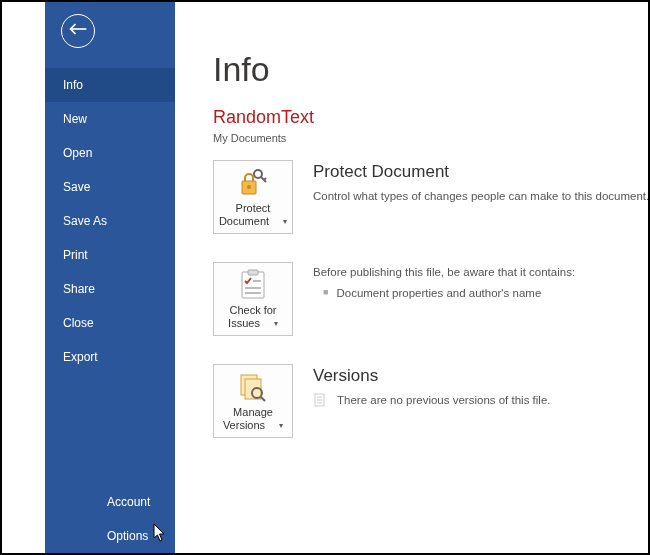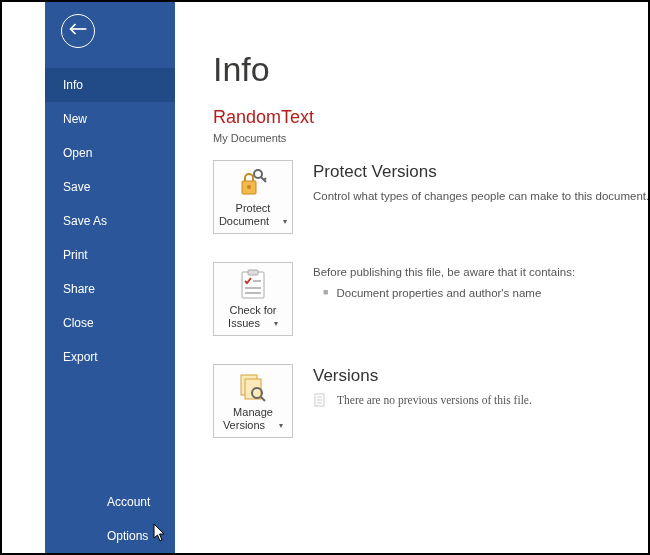--- a/index.html
+++ b/index.html
@@ -22,21 +22,21 @@
   .tile { width: 80px; height: 74px; border: 1px solid #c8c6c4; background: #fdfdfd; display: flex; flex-direction: column; align-items: center; justify-content: center; font-size: 11px; color: #333; cursor: pointer; text-align: center; }
   .tile .ico-box { height: 34px; display: flex; align-items: center; justify-content: center; margin-bottom: 2px; }
   .tile-label { line-height: 1.2; display: flex; flex-direction: column; align-items: center; }
   .tile-label .row { display: flex; align-items: center; gap: 14px; }
   .chev { font-size: 8px; opacity: 0.8; }
   .sec-text { margin-left: 20px; padding-top: 2px; }
   .sec-head { font-size: 17px; color: #333; font-weight: 400; margin-bottom: 6px; }
   .sec-desc { font-size: 11.5px; color: #555; line-height: 1.5; }
   .bullet-row { display: flex; align-items: flex-start; gap: 8px; margin-left: 10px; margin-top: 4px; }
   .bullet-mark { font-size: 9px; color: #aaa; line-height: 1.6; }
-  .versions-row { display: flex; align-items: flex-start; gap: 10px; font-family: Liberation Serif, serif; }
+  .versions-row { display: flex; align-items: flex-start; gap: 10px; }
   .versions-icon { width: 14px; height: 14px; opacity: 0.5; flex-shrink: 0; margin-top:1px;}
   .cursor { position: absolute; left: 108px; bottom: 10px; width: 14px; height: 20px; pointer-events: none; }
 </style>
 </head>
 <body>
 
 <div class="app">
   <div class="titlebar">RandomText.docx - Word</div>
 
   <div class="sidebar">
@@ -84,21 +84,21 @@
         </div>
         <div class="tile-label">
           <span>Protect</span>
           <span class="row">
             <span>Document</span>
             <span class="chev">▾</span>
           </span>
         </div>
       </div>
       <div class="sec-text">
-        <div class="sec-head">Protect Versions</div>
+        <div class="sec-head">Protect Document</div>
         <div class="sec-desc">Control what types of changes people can make to this document.</div>
       </div>
     </div>
 
     <div class="section">
       <div class="tile">
         <div class="ico-box">
           <svg width="28" height="32" viewBox="0 0 28 32">
             <rect x="3" y="3" width="22" height="26" rx="1" fill="#fff" stroke="#aaa"></rect>
             <rect x="9" y="1" width="10" height="5" rx="1" fill="#ddd" stroke="#aaa"></rect>

